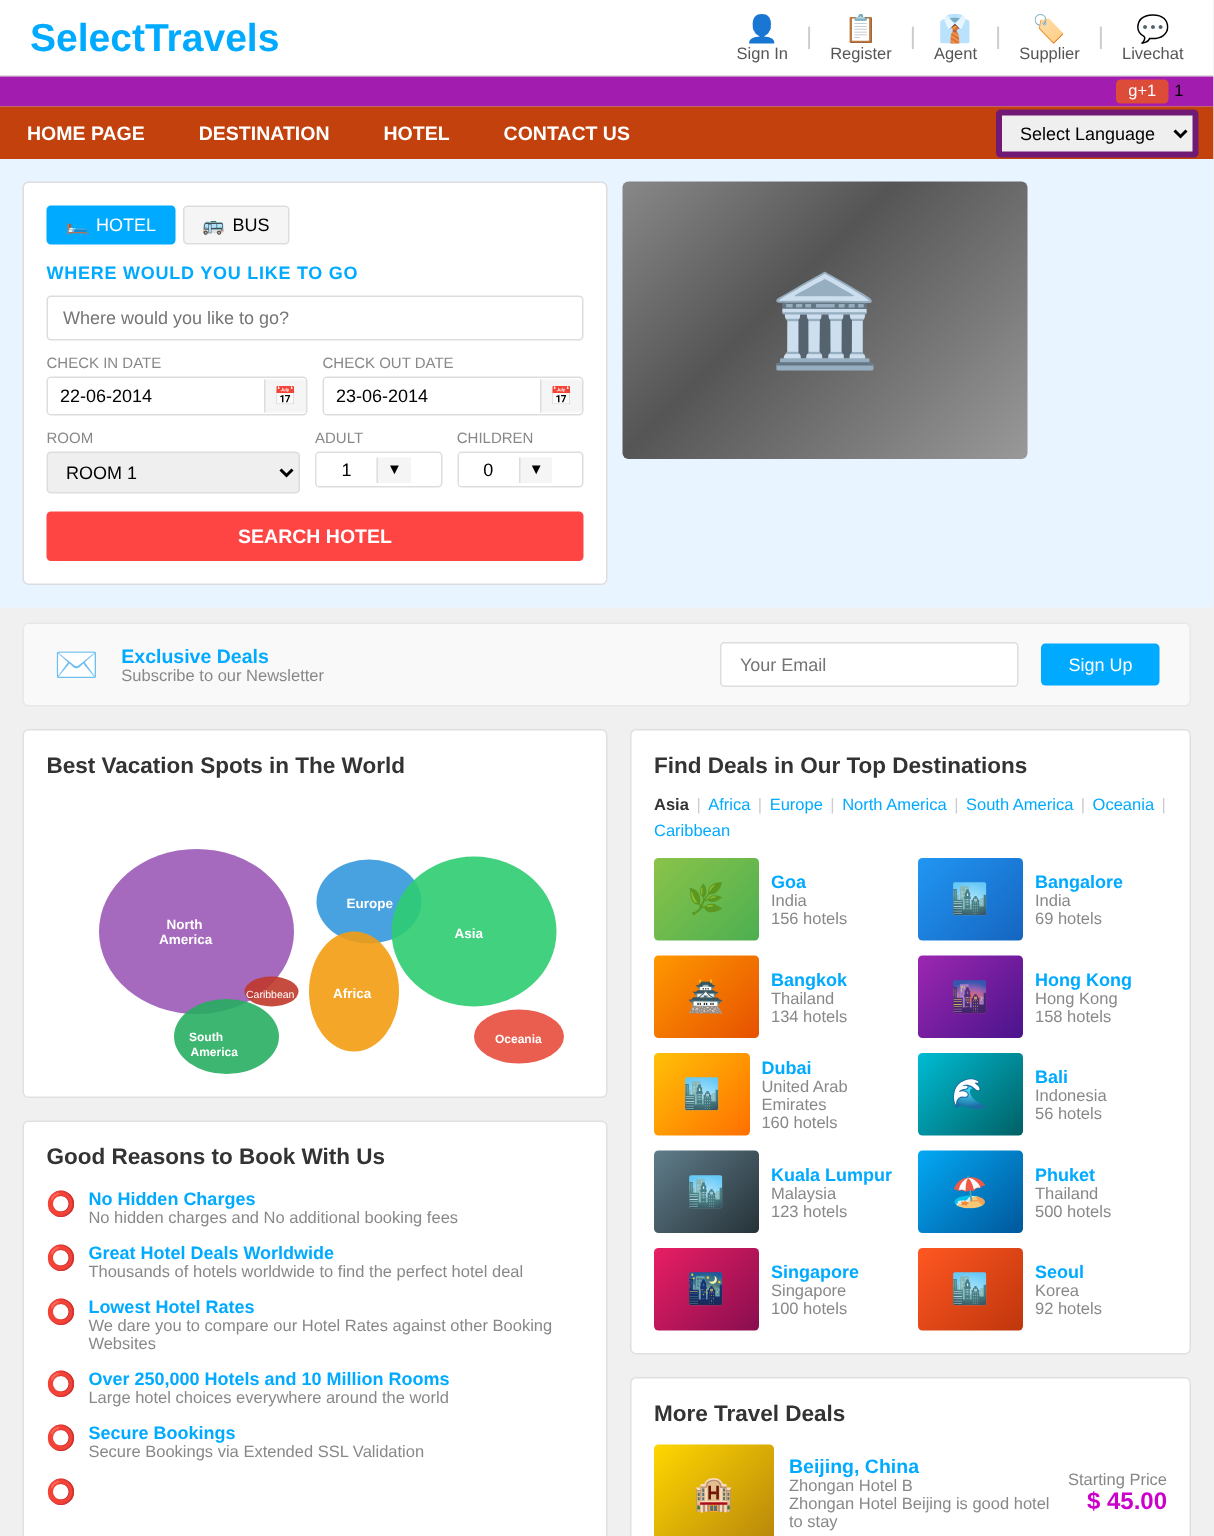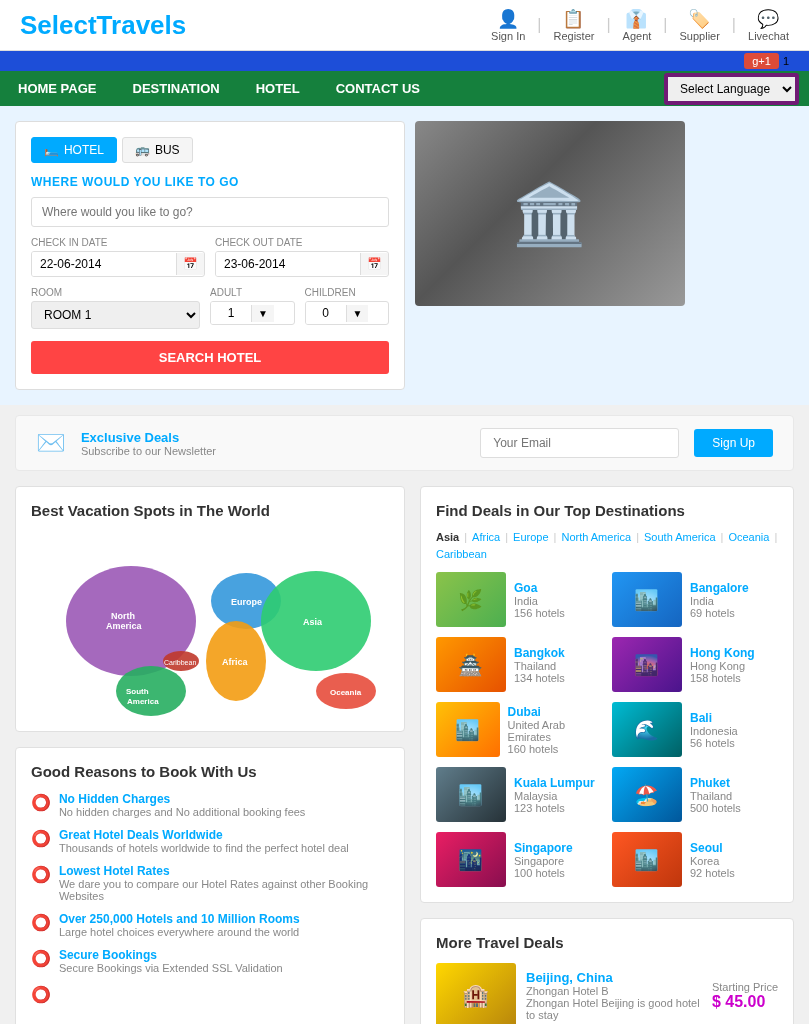--- a/index.html
+++ b/index.html
@@ -6,25 +6,25 @@
     body { font-family: Arial, sans-serif; font-size: 12px; background: #f0f0f0; width: 809px; }
 
     
     .top-header { background: #fff; padding: 8px 20px; display: flex; align-items: center; justify-content: space-between; border-bottom: 1px solid #ddd; }
     .logo { font-size: 26px; font-weight: bold; color: #333; }
     .logo span { color: #00aaff; }
     .top-icons { display: flex; align-items: center; gap: 12px; font-size: 11px; color: #555; }
     .top-icon-item { display: flex; flex-direction: column; align-items: center; cursor: pointer; }
     .top-icon-item .icon-sym { font-size: 18px; color: #555; }
     .top-icon-sep { color: #ccc; font-size: 16px; }
-    .gplus-bar { background: #1d4ed8; padding: 2px 20px; display: flex; align-items: center; justify-content: flex-end; font-size: 11px; }
+    .gplus-bar { background: #a21caf; padding: 2px 20px; display: flex; align-items: center; justify-content: flex-end; font-size: 11px; }
     .gplus-btn { background: #dd4b39; color: #fff; padding: 2px 8px; border-radius: 3px; font-size: 11px; margin-right: 4px; }
 
     
-    .nav-bar { background: #15803d; display: flex; align-items: center; padding: 0; }
+    .nav-bar { background: #c2410c; display: flex; align-items: center; padding: 0; }
     .nav-item { color: #fff; padding: 10px 18px; font-size: 13px; font-weight: bold; cursor: pointer; text-transform: uppercase; }
     .lang-select { margin-left: auto; margin-right: 10px; }
     .lang-select select { padding: 4px 8px; font-size: 12px; border-radius: 3px; border: 4px solid #701a75; }
     .search-left { background: #fff; border: 1px solid #ddd; border-radius: 4px; padding: 15px; width: 390px; }
     .search-tabs { display: flex; gap: 5px; margin-bottom: 12px; }
     .search-tab { display: flex; align-items: center; gap: 5px; padding: 5px 12px; border: 1px solid #ddd; border-radius: 3px; font-size: 12px; cursor: pointer; background: #f5f5f5; }
     .search-tab.active { background: #00aaff; color: #fff; border-color: #00aaff; }
     .search-label { color: #00aaff; font-size: 12px; font-weight: bold; margin-bottom: 8px; text-transform: uppercase; letter-spacing: 0.5px; }
     .search-input { width: 100%; padding: 7px 10px; border: 1px solid #ddd; border-radius: 3px; font-size: 12px; color: #aaa; margin-bottom: 10px; }
     .date-row { display: flex; gap: 10px; margin-bottom: 10px; }
@@ -83,21 +83,21 @@
 
     
     .travel-deals-box { background: #fff; border: 1px solid #e0e0e0; border-radius: 4px; padding: 15px; }
     .deal-item { display: flex; align-items: center; gap: 10px; margin-bottom: 12px; padding-bottom: 12px; border-bottom: 1px solid #f0f0f0; }
     .deal-item:last-child { border-bottom: none; margin-bottom: 0; padding-bottom: 0; }
     .deal-thumb { width: 80px; height: 65px; border-radius: 3px; background: #ddd; overflow: hidden; font-size: 22px; display: flex; align-items: center; justify-content: center; }
     .deal-info { flex: 1; }
     .deal-name { color: #00aaff; font-size: 13px; font-weight: bold; }
     .deal-hotel { font-size: 11px; color: #888; }
     .deal-desc { font-size: 11px; color: #888; }
-    .deal-price { text-align: left; }
+    .deal-price { text-align: right; }
     .starting-label { font-size: 11px; color: #888; }
     .price-value { color: #cc00cc; font-size: 16px; font-weight: bold; }
 
     
     .thumb-goa { background: linear-gradient(135deg, #8bc34a, #4caf50); }
     .thumb-bangalore { background: linear-gradient(135deg, #2196f3, #1565c0); }
     .thumb-bangkok { background: linear-gradient(135deg, #ff9800, #e65100); }
     .thumb-hongkong { background: linear-gradient(135deg, #9c27b0, #4a148c); }
     .thumb-dubai { background: linear-gradient(135deg, #ffc107, #ff6f00); }
     .thumb-bali { background: linear-gradient(135deg, #00bcd4, #006064); }

